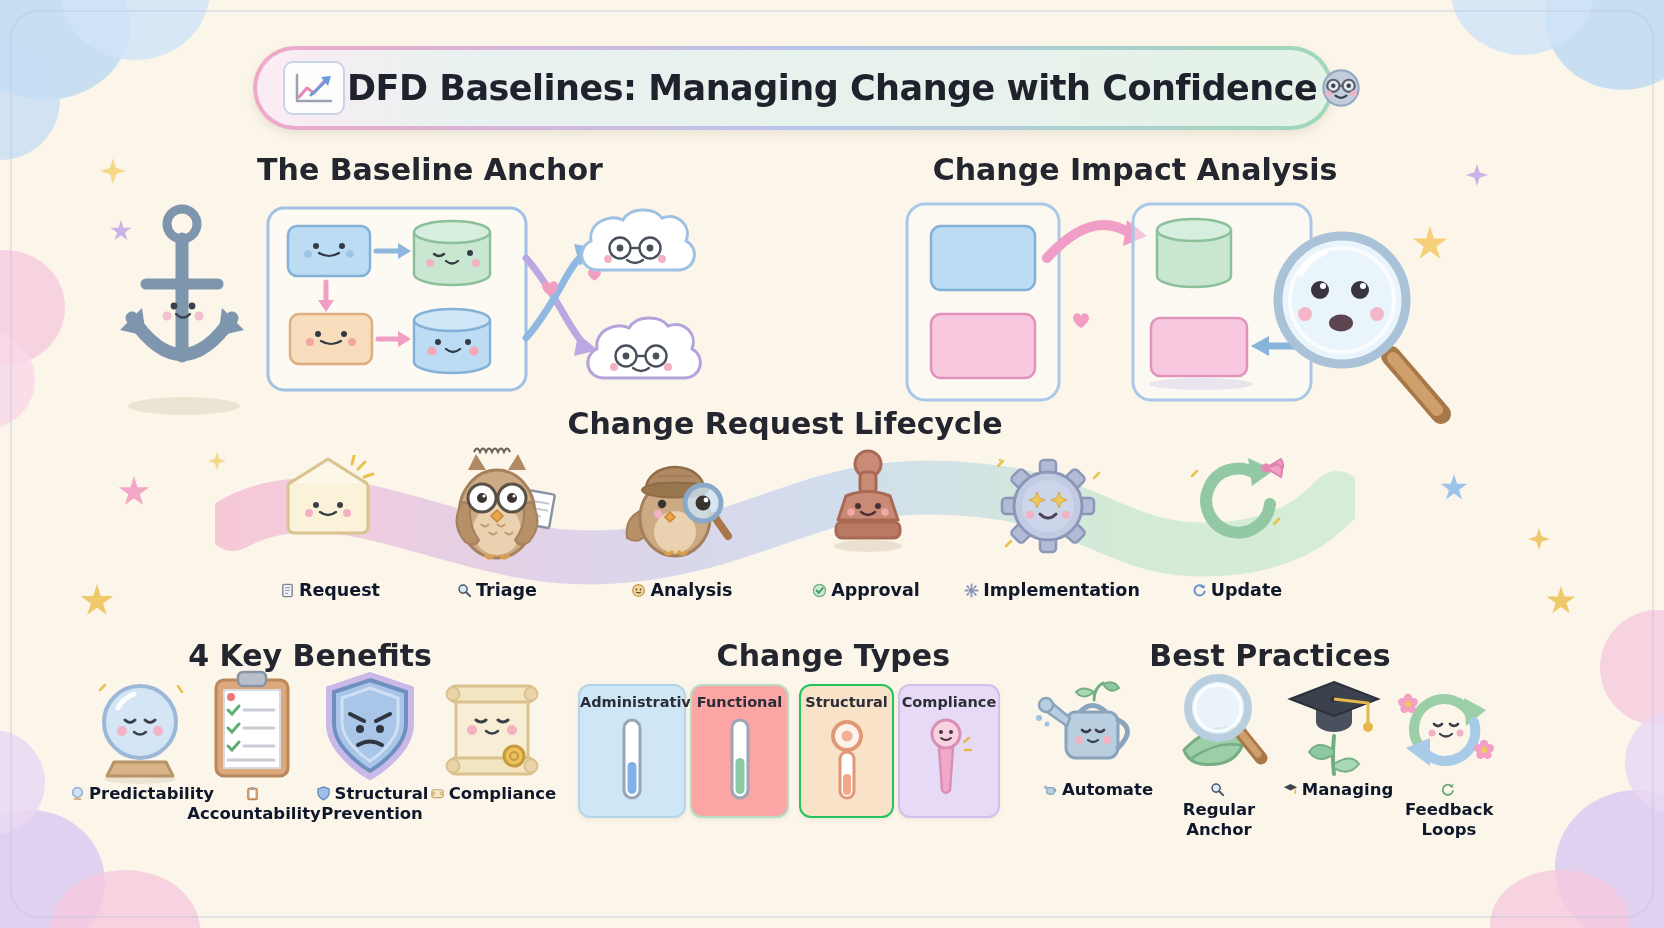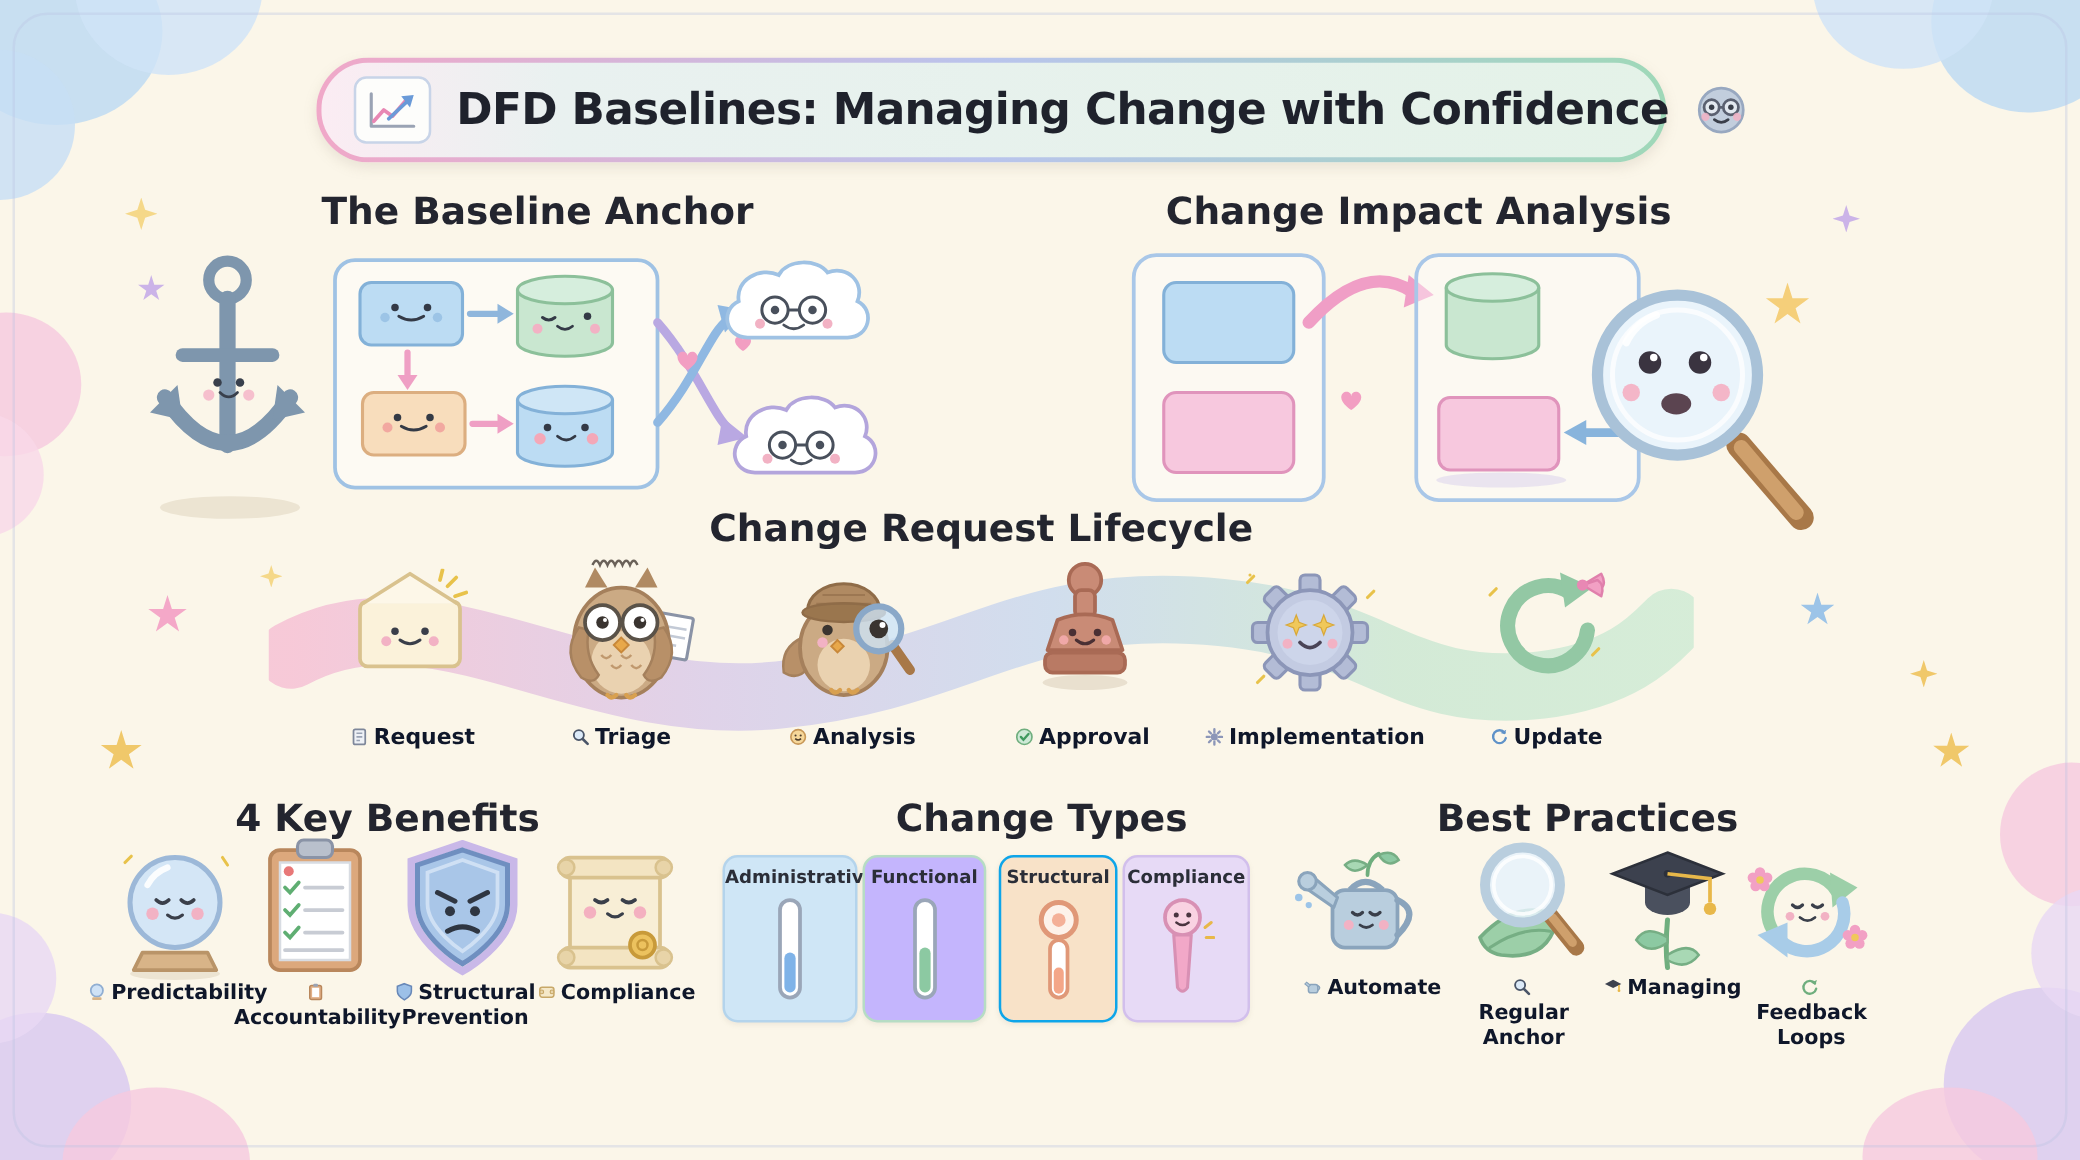--- a/index.html
+++ b/index.html
@@ -13,43 +13,43 @@
   .blob{position:absolute;border-radius:50%;opacity:.8;}
   .star{position:absolute;clip-path:polygon(50% 0%,61% 35%,98% 35%,68% 57%,79% 91%,50% 70%,21% 91%,32% 57%,2% 35%,39% 35%);}
   .sparkle{position:absolute;clip-path:polygon(50% 0,62% 38%,100% 50%,62% 62%,50% 100%,38% 62%,0 50%,38% 38%);}
 
   .banner{
     position:absolute;left:253px;top:46px;width:1080px;height:84px;
     border:4px solid transparent;border-radius:48px;
     background:linear-gradient(90deg,#fbecf3 0%,#e9f1f0 18%,#e4f2e8 100%) padding-box,
                linear-gradient(90deg,#f0a8c8,#b9c4ec,#9fd8b8) border-box;
     box-shadow:0 4px 10px rgba(150,140,120,.18);
-    display:flex;align-items:center;gap:20px;padding:0 26px;box-sizing:border-box;
+    display:flex;align-items:center;gap:2px;padding:0 26px;box-sizing:border-box;
   }
   .banner-icon{width:58px;height:50px;background:#fdfdfb;border:2.5px solid #c8d4e8;border-radius:10px;
     display:flex;align-items:center;justify-content:center;flex:none;}
   .banner-title{flex:1;margin:0;text-align:center;font-size:35px;font-weight:bold;letter-spacing:-.5px;color:#1f222c;white-space:nowrap;}
   .moon{flex:none;}
 
   .heading{position:absolute;font-weight:bold;font-size:30px;text-align:center;color:#23252f;}
 
   .artsvg{position:absolute;}
 
   .lbl{position:absolute;font-weight:bold;text-align:center;color:#0f172a;line-height:1.2;}
   .lbl .mini{vertical-align:-2px;margin-right:4px;}
   .step-lbl{font-size:17.5px;top:580px;}
   .ben-lbl{font-size:16.5px;top:784px;}
   .bp-lbl{font-size:16.5px;top:780px;}
 
   .ct-card{position:absolute;top:684px;height:134px;border-radius:12px;text-align:center;
     padding-top:8px;box-sizing:border-box;font-weight:bold;font-size:14.5px;color:#2b2e38;
     box-shadow:0 2px 4px rgba(150,140,120,.12);}
   .ct-admin{left:578px;width:108px;background:#cfe6f6;border:2px solid #b4d4ec;}
-  .ct-func{left:690px;width:99px;background:#c4b5fd;border:2px solid #b6dcc4;}
-  .ct-struct{left:799px;width:95px;background:#f8e2c8;border:2px solid #0ea5e9;}
+  .ct-func{left:690px;width:99px;background:#fca5a5;border:2px solid #b6dcc4;}
+  .ct-struct{left:799px;width:95px;background:#f8e2c8;border:2px solid #22c55e;}
   .ct-comp{left:898px;width:102px;background:#e7daf6;border:2px solid #d2bfec;}
   .ct-card svg{display:block;margin:6px auto 0;}
 </style>
 </head>
 <body>
 
 <div id="canvas">
 
   <div class="blob" style="left:-40px;top:-50px;width:170px;height:150px;background:#bcd9f2;"></div>
   <div class="blob" style="left:60px;top:-80px;width:150px;height:140px;background:#cfe4f7;"></div>

